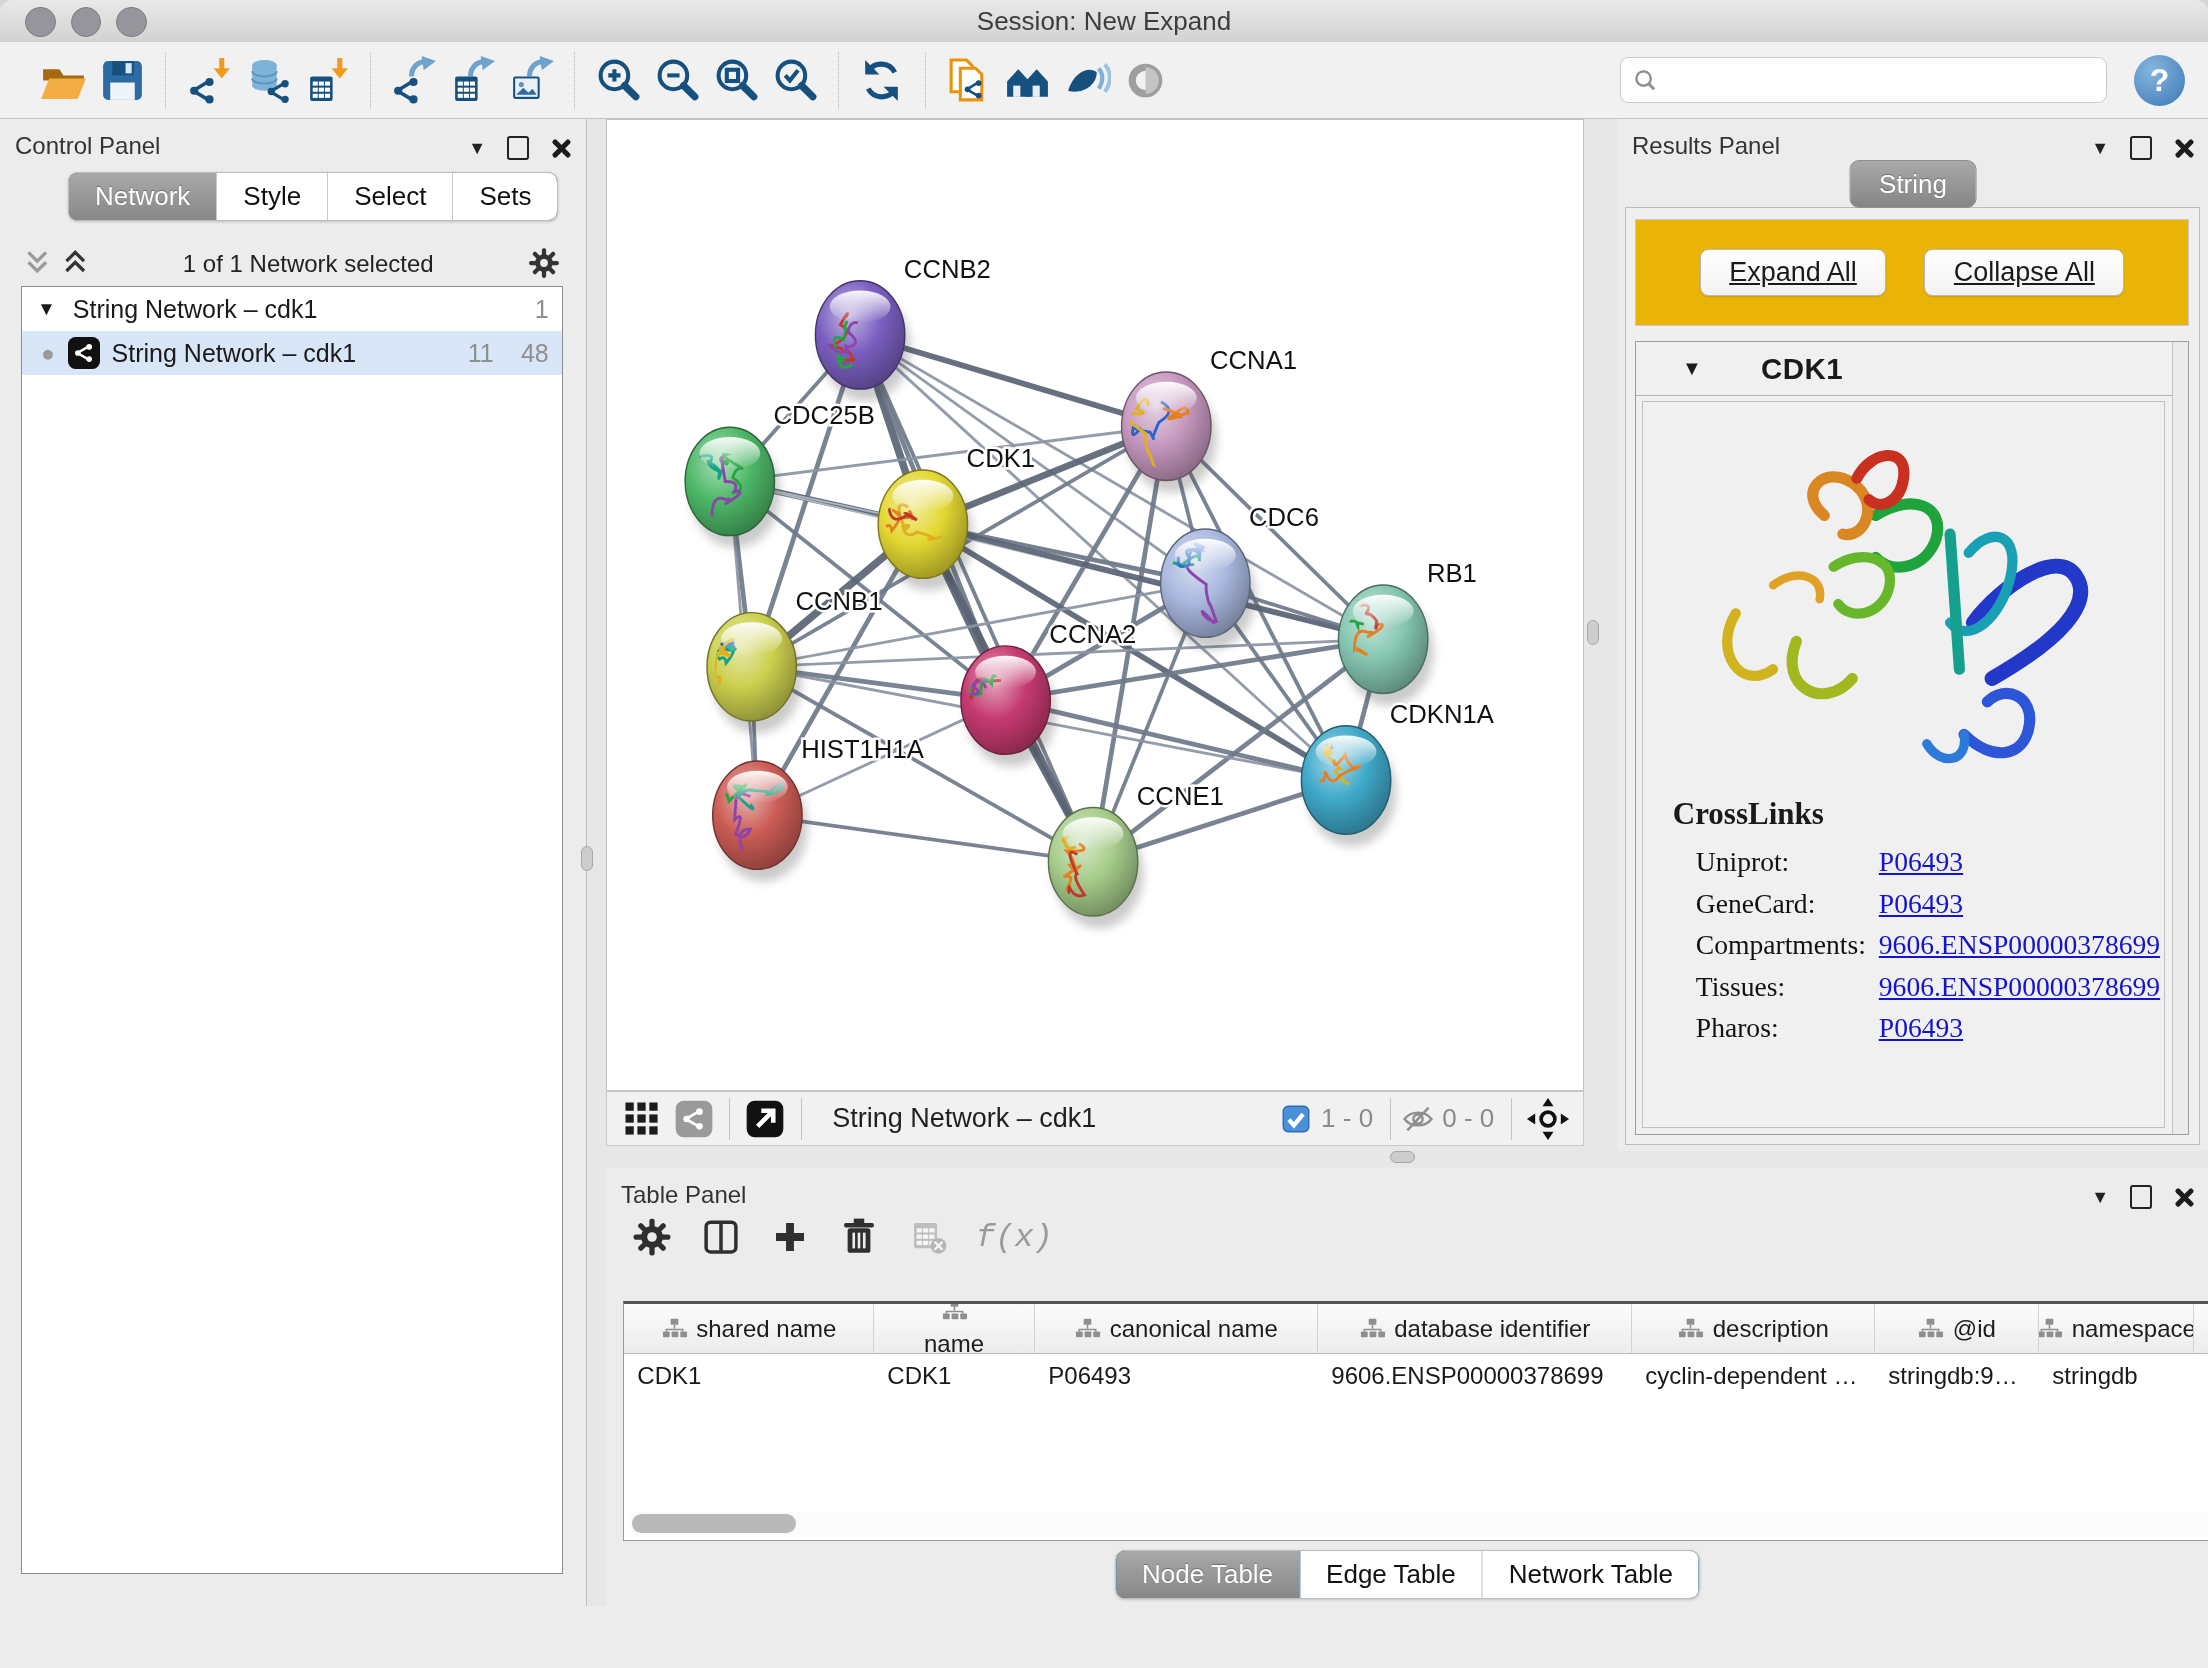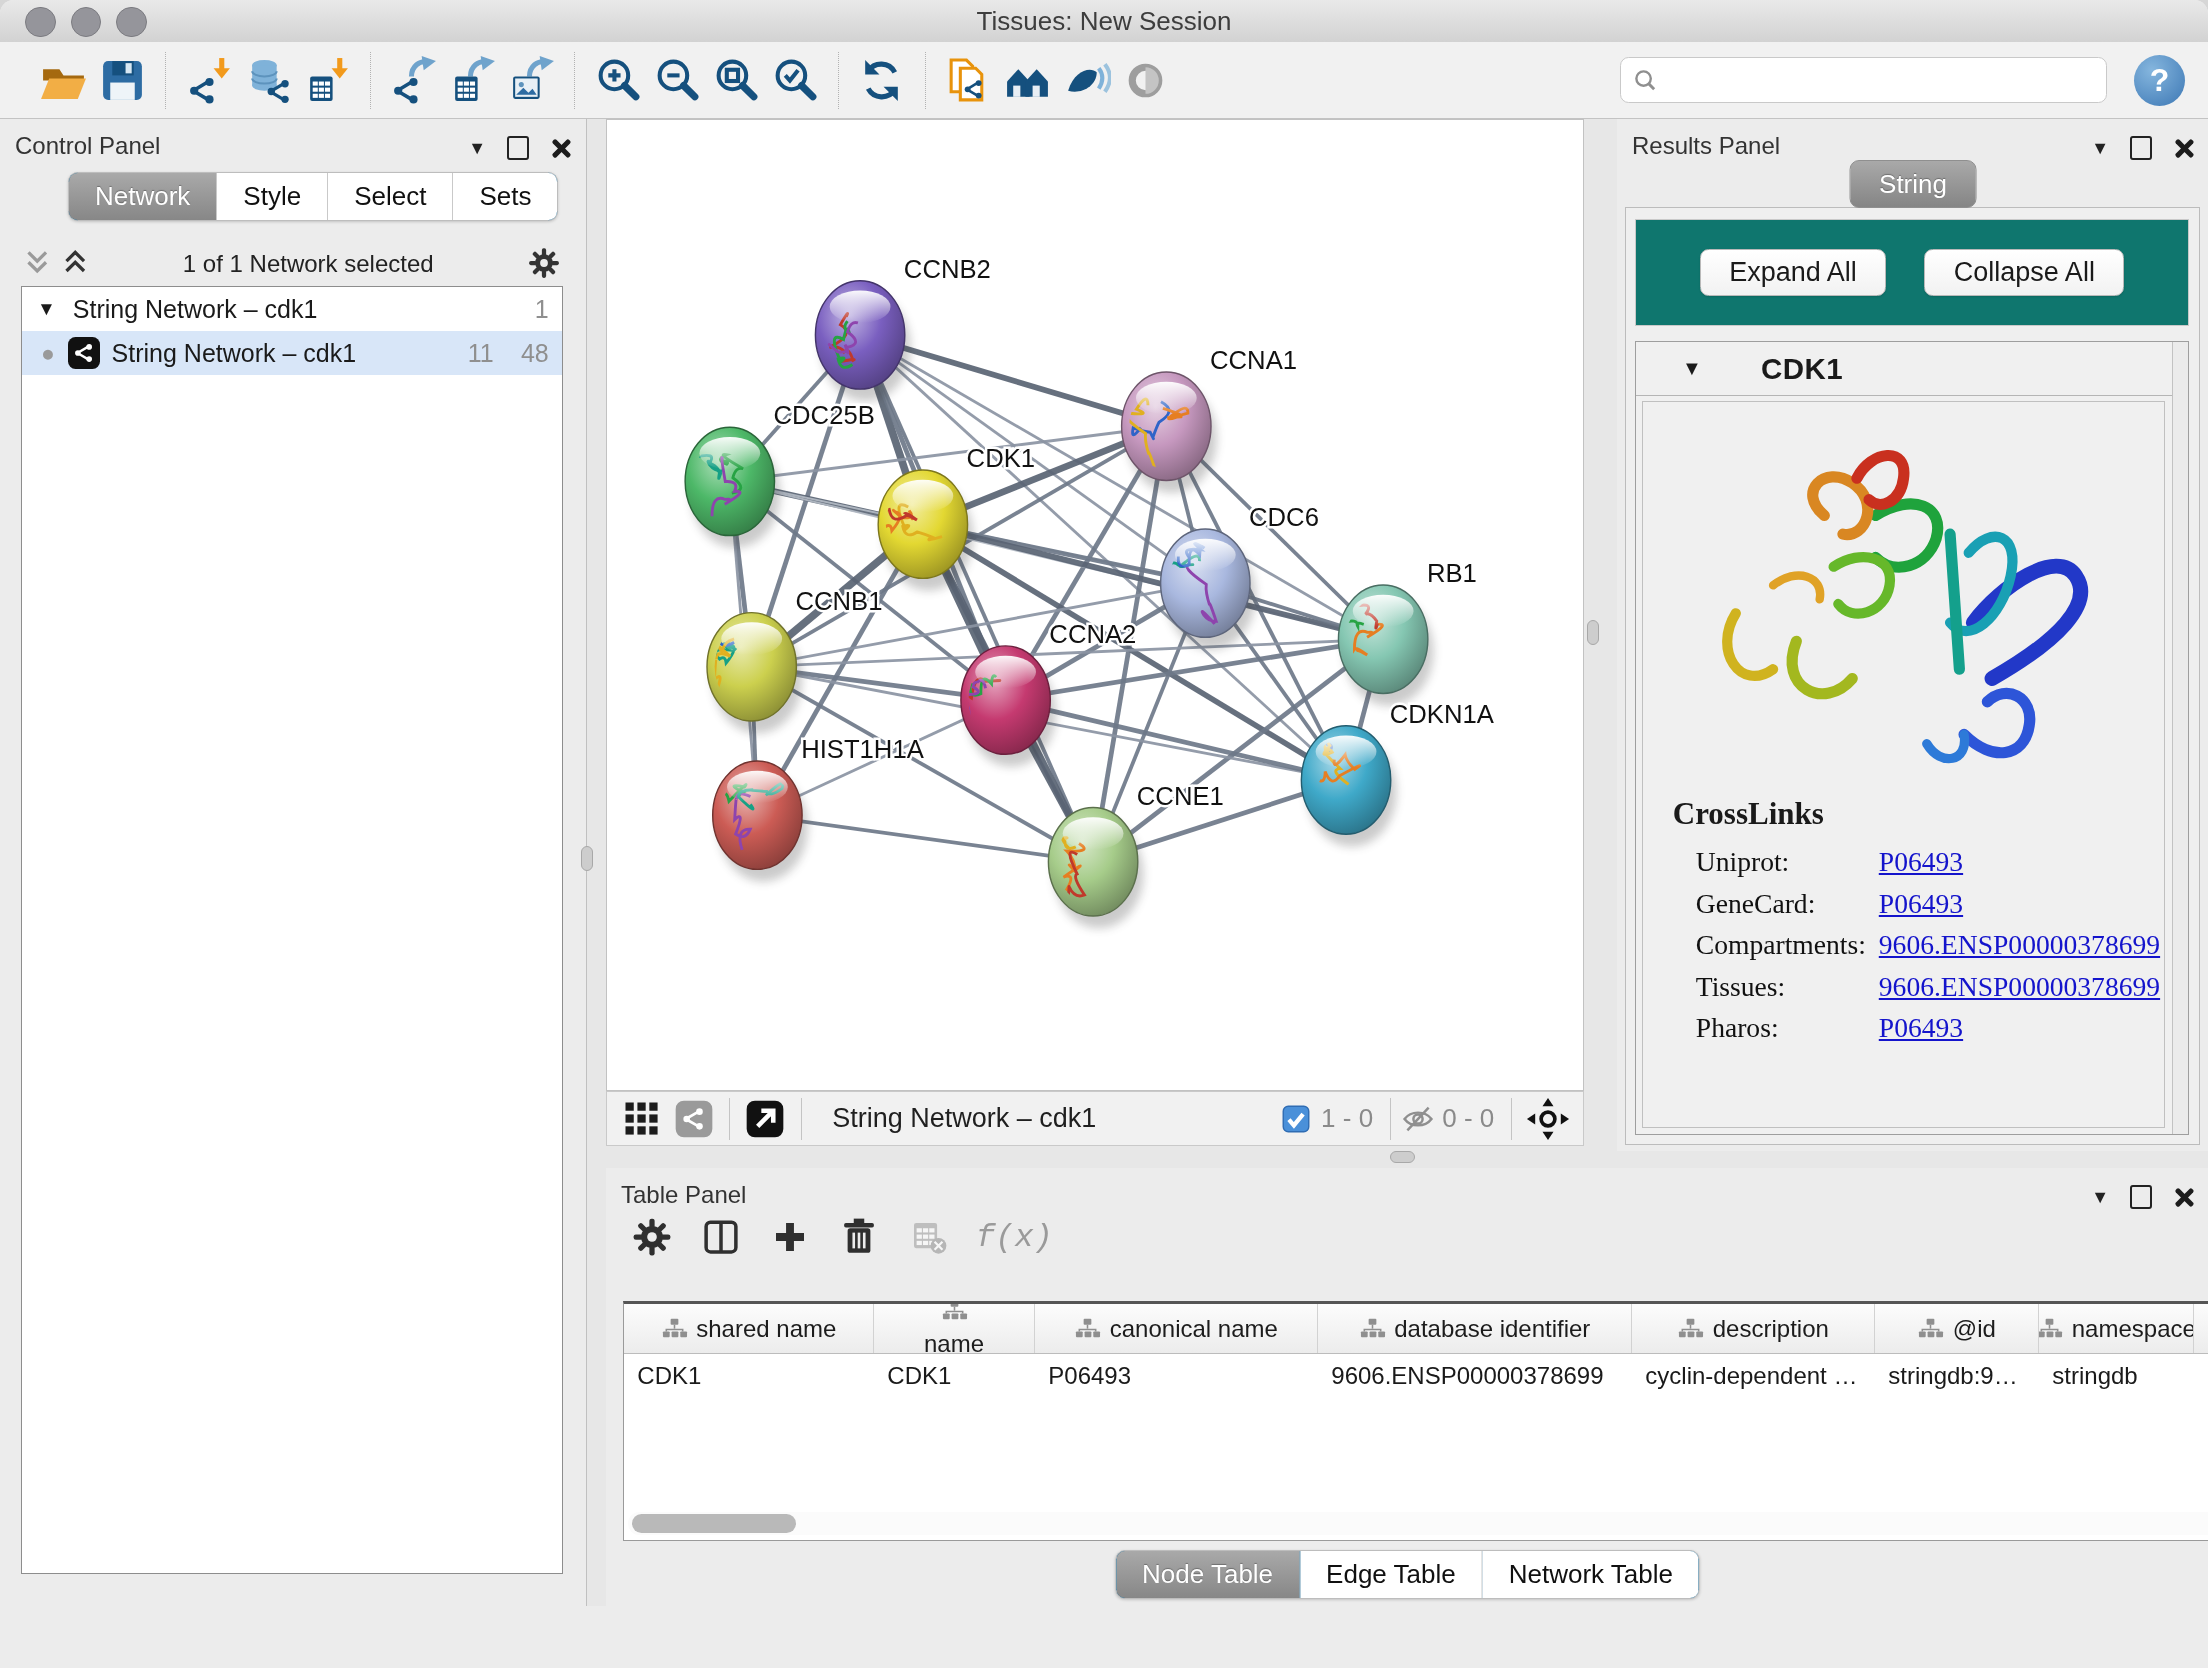--- a/index.html
+++ b/index.html
@@ -69,22 +69,22 @@
   .nf-sep{height:42px;border-left:1px solid #c4c4c4;margin:0 9.5px;}
   .nf-title{font-size:27px;color:#1f1f1f;margin-left:21px;flex:1;}
   .nf-count{font-size:26px;color:#8a8a8a;margin:0 7.6px;}
   .nf-small{width:34px;height:34px;}
   
   .rp{position:absolute;left:1617px;top:119px;width:592px;height:1032px;background:#ececec;box-sizing:border-box;}
   .rp-pill{position:absolute;left:50%;transform:translateX(-50%);top:41px;height:46px;padding:0 28.5px;
     display:flex;align-items:center;font-size:26px;color:#fff;border-radius:9.5px;
     background:linear-gradient(#a9a9a9,#858585);border:1px solid #8f8f8f;text-shadow:0 -1px 1px rgba(0,0,0,0.3);z-index:3;}
   .rp-outer{position:absolute;left:7.6px;right:9.5px;top:88px;bottom:5.7px;border:1.9px solid #bcbcbc;background:#efefef;}
-  .rp-toolbox{position:absolute;left:9.5px;right:9.5px;top:11.4px;height:105px;border:1.9px solid #c9c9c9;background:#0f766e;
-    display:flex;align-items:center;justify-content:center;gap:38px;}
+  .rp-toolbox{position:absolute;left:9.5px;right:9.5px;top:11.4px;height:105px;border:1.9px solid #c9c9c9;background:#eab308;
+    display:flex;align-items:center;justify-content:center;gap:38px;text-decoration:underline;}
   .rp-btn{height:45px;padding:0 28.5px;display:flex;align-items:center;background:linear-gradient(#ffffff,#f2f2f2);
     border:1px solid #b9b9b9;border-radius:8.6px;font-size:27px;box-shadow:0 1px 1.9px rgba(0,0,0,0.12);}
   .rp-content{position:absolute;left:9.5px;right:9.5px;top:133px;bottom:9.5px;border:1.9px solid #9e9e9e;background:#f0f0f0;}
   .rp-scroll{position:absolute;right:0;top:0;bottom:0;width:15px;background:#ebebeb;border-left:1px solid #c2c2c2;}
   .rp-ehead{position:absolute;left:0;right:15px;top:0;height:53px;border-bottom:1px solid #b5b5b5;display:flex;align-items:center;}
   .rp-ehead .tri2{margin-left:46px;font-size:20px;}
   .rp-gene{margin-left:59px;font-size:29.5px;font-weight:bold;letter-spacing:0.5px;}
   .rp-ebody{position:absolute;left:5.7px;right:23px;top:59px;bottom:5.7px;border:1px solid #c0c0c0;overflow:hidden;}
   .rp-desc{margin:15px 0 0 19px;font-size:26px;}
   .protein{display:block;margin:25px auto 0;}
@@ -123,21 +123,21 @@
 <body>
 
 <div id="root">
 
   <div class="titlebar">
     <div class="lights">
       <span class="light"></span>
       <span class="light"></span>
       <span class="light"></span>
     </div>
-    <div class="win-title">Tissues: New Session</div>
+    <div class="win-title">Session: New Expand</div>
   </div>
 
   <div class="toolbar">
     <div id="toolbar-items">
         <div class="tbtn">
           <svg class="tbi" viewBox="0 0 48 48">
             <path d="M4 13h16l4 6h20v5H4z" fill="#a5690f"></path>
             <path d="M2 42l8-20h36l-8 20z" fill="#f2ae45"></path>
           </svg>
         </div>

